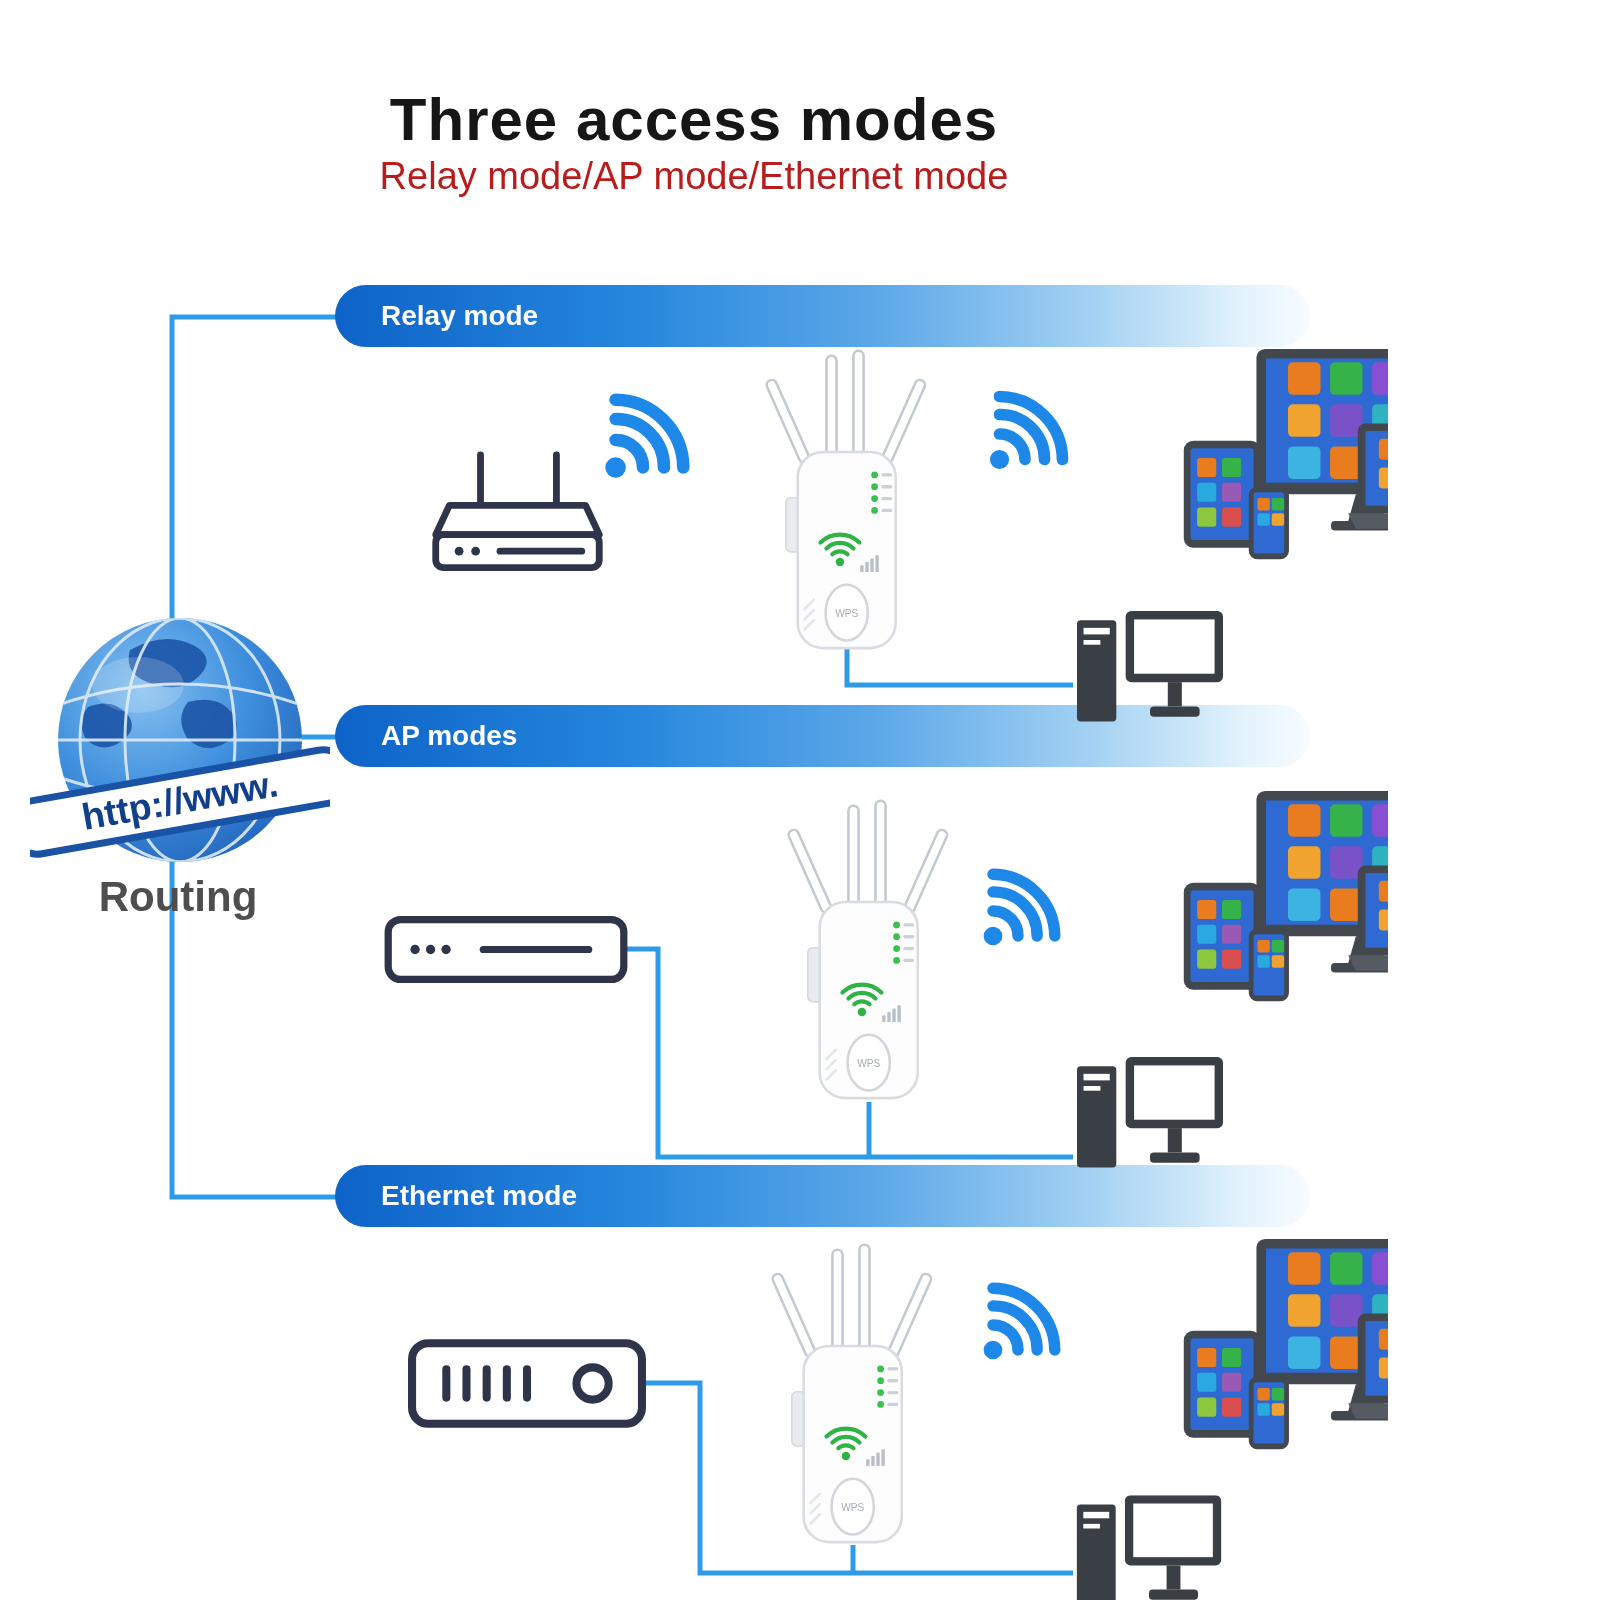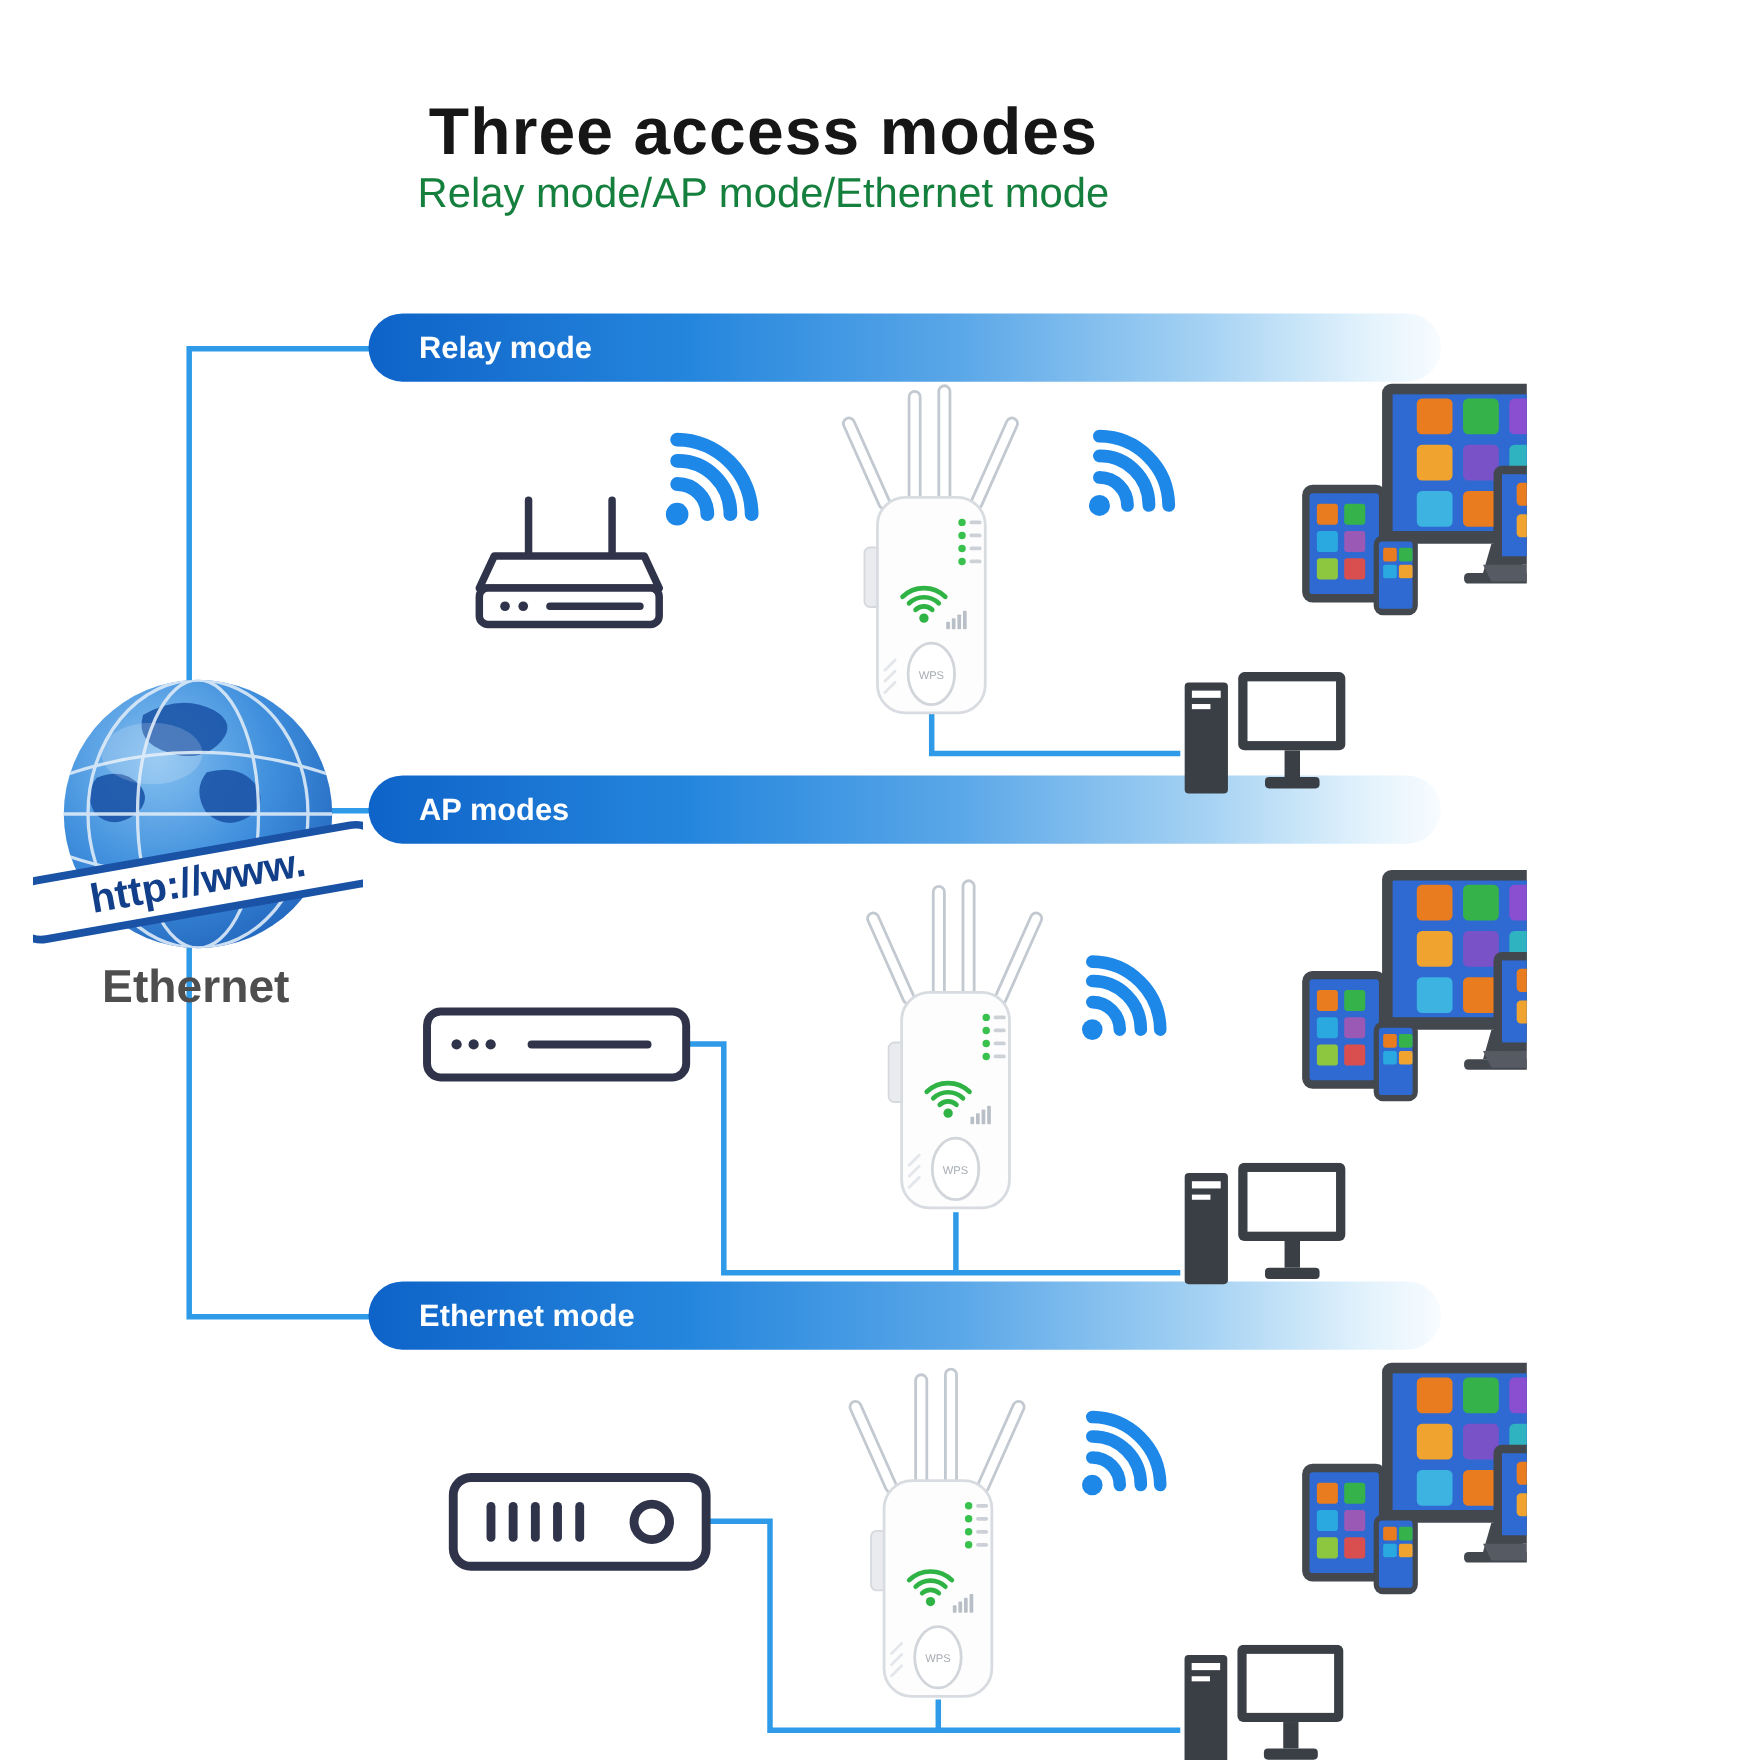--- a/index.html
+++ b/index.html
@@ -3,21 +3,21 @@
 <meta charset="utf-8">
 <style>
   html,body{margin:0;padding:0;background:#ffffff;}
   .canvas{position:relative;width:1388px;height:1600px;background:#ffffff;overflow:hidden;
           font-family:"Liberation Sans",sans-serif;margin-top:17px;}
   .abs{position:absolute;}
   svg.abs{overflow:visible;}
   .title{position:absolute;left:0;top:28px;width:100%;text-align:center;
          font-size:60px;font-weight:800;color:#161616;letter-spacing:1px;}
   .subtitle{position:absolute;left:0;top:138px;width:100%;text-align:center;
-            font-size:38px;font-weight:500;color:#15803d;}
+            font-size:38px;font-weight:500;color:#b91c1c;}
   .banner{position:absolute;height:62px;width:975px;border-radius:31px;display:flex;align-items:center;
           background:linear-gradient(90deg,#0e63c8 0%,#2586dd 30%,#5aa7e8 55%,#a5d2f3 78%,#e2f2fc 93%,#f8fcff 100%);}
   .banner .label{color:#ffffff;font-size:28px;font-weight:700;padding-left:46px;}
   .internet-label{position:absolute;text-align:center;font-size:42px;font-weight:700;color:#4e4e4e;}
   svg text{font-family:"Liberation Sans",sans-serif;}
 </style>
 </head>
 <body>
 
 <div class="canvas">
@@ -227,21 +227,21 @@
       <path d="M853,1556 V1528"></path>
     </g>
   </svg>
 
   <h1 class="title">Three access modes</h1>
   <div class="subtitle">Relay mode/AP mode/Ethernet mode</div>
 
   <svg class="abs" style="left:30px;top:588px;width:300px;height:300px" viewBox="0 0 300 300">
     <use href="#sym-globe" width="300" height="300"></use>
   </svg>
-  <div class="internet-label abs" style="left:28px;top:856px;width:300px">Ethernet</div>
+  <div class="internet-label abs" style="left:28px;top:856px;width:300px">Routing</div>
 
   <div class="banner" style="left:335px;top:268px">
     <span class="label">Relay mode</span>
   </div>
   <div class="banner" style="left:335px;top:688px">
     <span class="label">AP modes</span>
   </div>
   <div class="banner" style="left:335px;top:1148px">
     <span class="label">Ethernet mode</span>
   </div>

